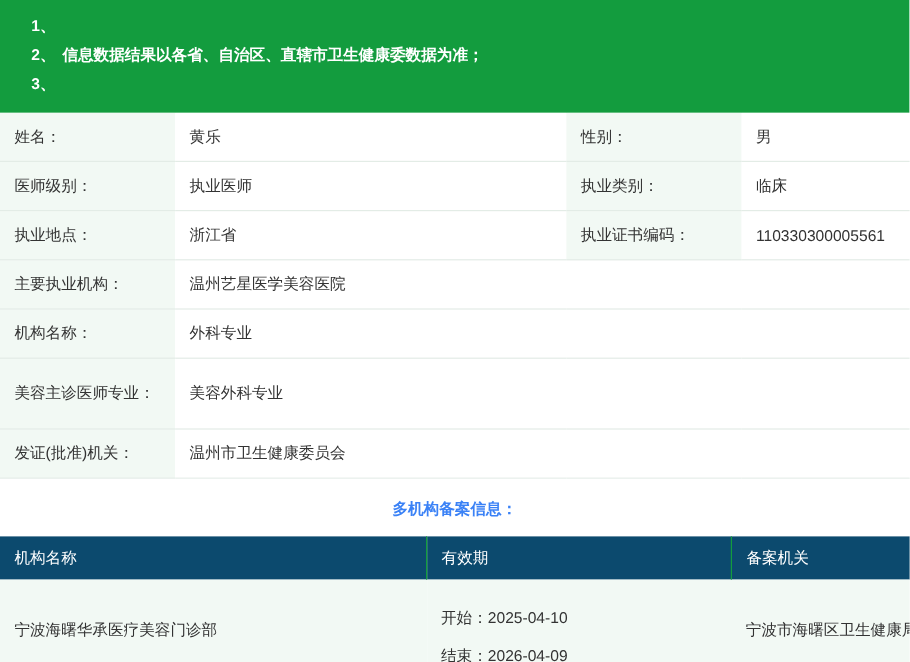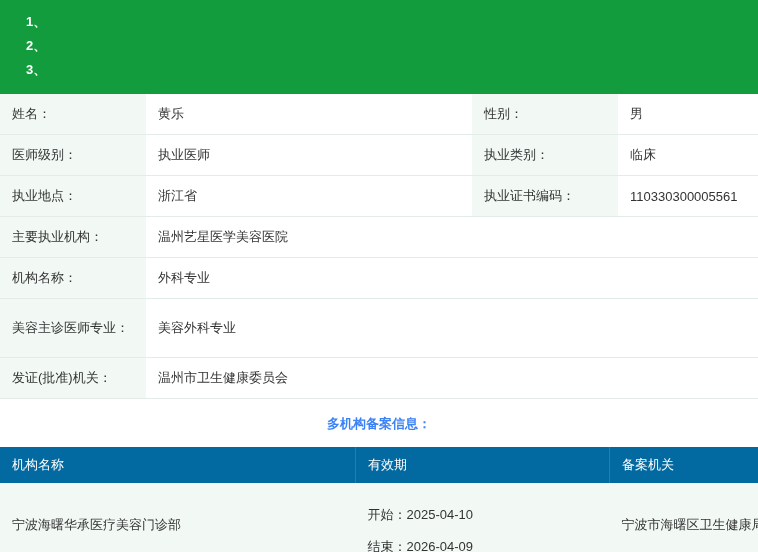--- a/index.html
+++ b/index.html
@@ -82,21 +82,21 @@
     background: #ffffff;
   }
 
   
   .filing-table {
     width: 758px;
     border-collapse: collapse;
     table-layout: fixed;
   }
   .filing-table th {
-    background: #0369a1;
+    background: #0c4a6e;
     color: #ffffff;
     font-weight: normal;
     text-align: left;
     font-size: 13px;
     height: 34px;
     padding-left: 12px;
     border-right: 1px solid #139c3e;
   }
   .filing-table td {
     font-size: 13px;
@@ -117,20 +117,21 @@
 </style>
 </head>
 <body>
 
 <div class="notice">
   <div class="notice-line">
     <span class="notice-num">1、</span>
   </div>
   <div class="notice-line">
     <span class="notice-num">2、</span>
+    <span class="notice-text">信息数据结果以各省、自治区、直辖市卫生健康委数据为准；</span>
   </div>
   <div class="notice-line">
     <span class="notice-num">3、</span>
   </div>
 </div>
 
 <table class="info-table">
   <tbody>
     <tr>
       <td class="label col-l1">姓名：</td>

